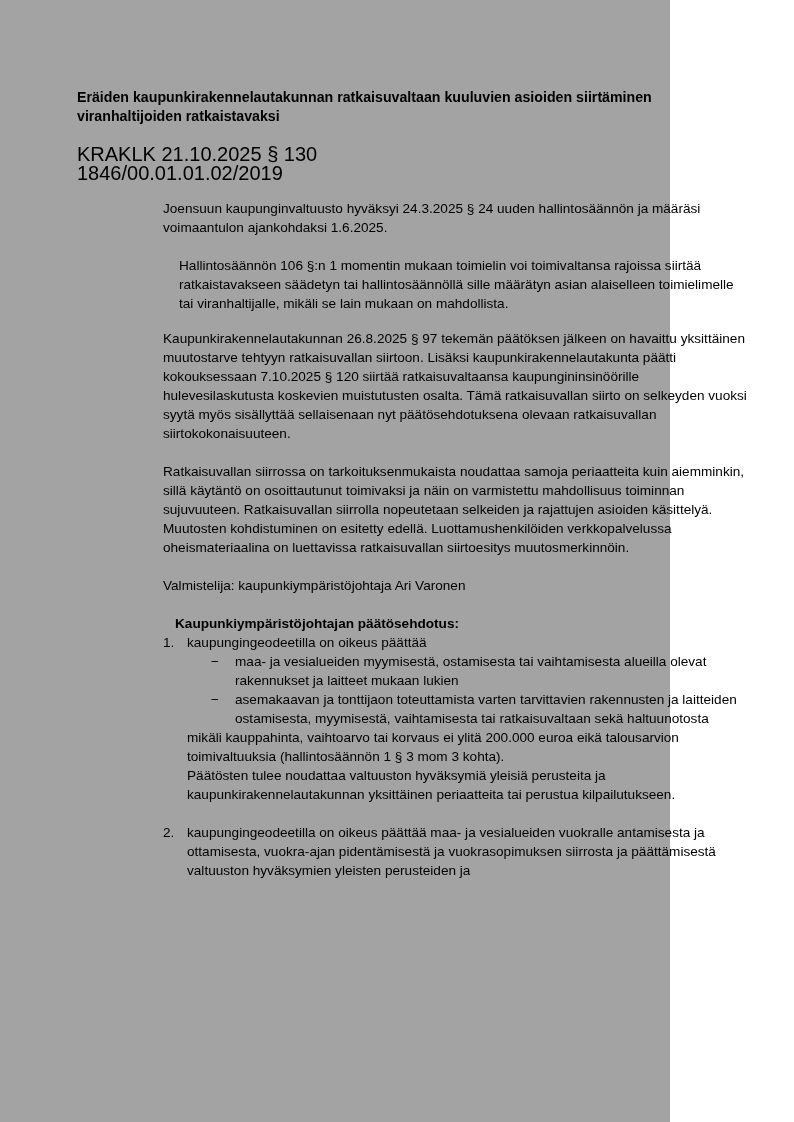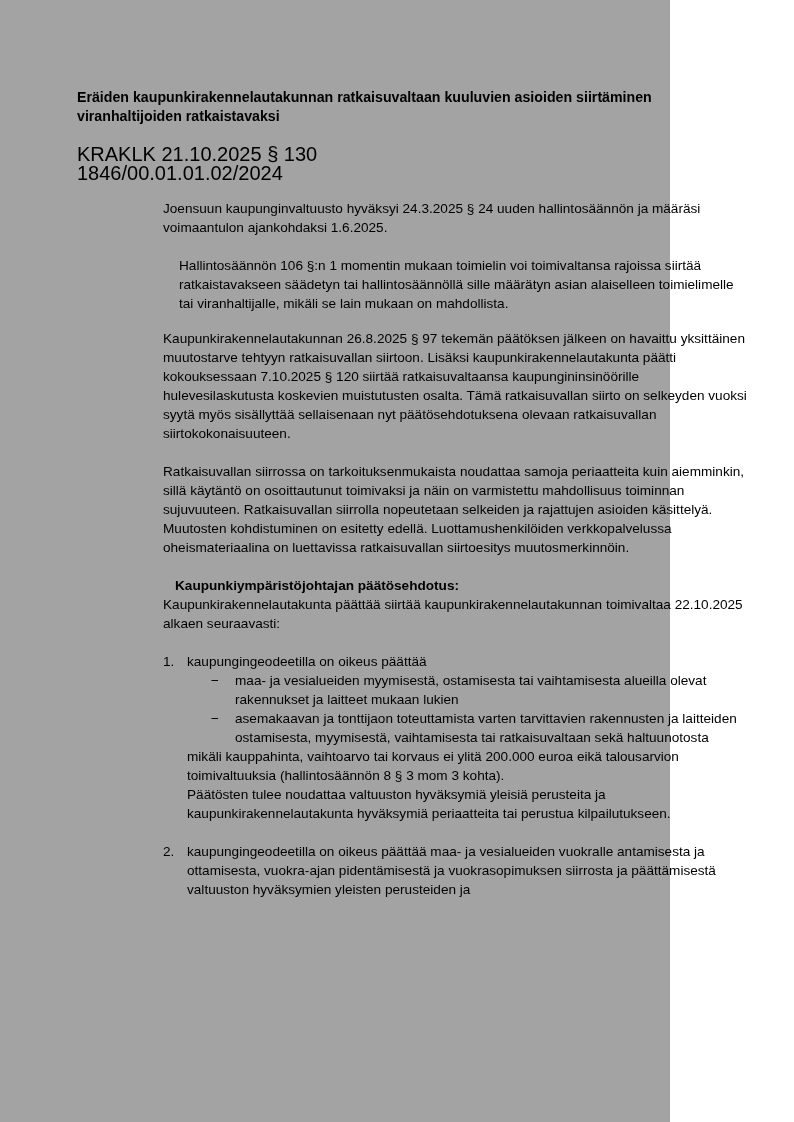--- a/index.html
+++ b/index.html
@@ -24,46 +24,46 @@
 </style>
 </head>
 <body>
 
 <div class="page">
 
   <div class="title">Eräiden kaupunkirakennelautakunnan ratkaisuvaltaan kuuluvien asioiden siirtäminen viranhaltijoiden ratkaistavaksi</div>
 
   <div class="meta">
     <div>KRAKLK 21.10.2025 § 130</div>
-    <div>1846/00.01.01.02/2024</div>
+    <div>1846/00.01.01.02/2019</div>
   </div>
 
   <div class="body">
     <p>Joensuun kaupunginvaltuusto hyväksyi 24.3.2025 § 24 uuden hallintosäännön ja määräsi voimaantulon ajankohdaksi 1.6.2025.</p>
     <p class="tight">Hallintosäännön 106 §:n 1 momentin mukaan toimielin voi toimivaltansa rajoissa siirtää ratkaistavakseen säädetyn tai hallintosäännöllä sille määrätyn asian alaiselleen toimielimelle tai viranhaltijalle, mikäli se lain mukaan on mahdollista.</p>
     <p>Kaupunkirakennelautakunnan 26.8.2025 § 97 tekemän päätöksen jälkeen on havaittu yksittäinen muutostarve tehtyyn ratkaisuvallan siirtoon. Lisäksi kaupunkirakennelautakunta päätti kokouksessaan 7.10.2025 § 120 siirtää ratkaisuvaltaansa kaupungininsinöörille hulevesilaskutusta koskevien muistutusten osalta. Tämä ratkaisuvallan siirto on selkeyden vuoksi syytä myös sisällyttää sellaisenaan nyt päätösehdotuksena olevaan ratkaisuvallan siirtokokonaisuuteen.</p>
     <p>Ratkaisuvallan siirrossa on tarkoituksenmukaista noudattaa samoja periaatteita kuin aiemminkin, sillä käytäntö on osoittautunut toimivaksi ja näin on varmistettu mahdollisuus toiminnan sujuvuuteen. Ratkaisuvallan siirrolla nopeutetaan selkeiden ja rajattujen asioiden käsittelyä. Muutosten kohdistuminen on esitetty edellä. Luottamushenkilöiden verkkopalvelussa oheismateriaalina on luettavissa ratkaisuvallan siirtoesitys muutosmerkinnöin.</p>
+    <p>Valmistelija: kaupunkiympäristöjohtaja Ari Varonen</p>
 
     <div class="subhead">Kaupunkiympäristöjohtajan päätösehdotus:</div>
-    <p>Kaupunkirakennelautakunta päättää siirtää kaupunkirakennelautakunnan toimivaltaa 22.10.2025 alkaen seuraavasti:</p>
 
     <div class="list">
       <div class="item">
         <span class="num">1.</span>
         <div>kaupungingeodeetilla on oikeus päättää</div>
         <div class="sub">
           <span class="dash">−</span>
           <div>maa- ja vesialueiden myymisestä, ostamisesta tai vaihtamisesta alueilla olevat rakennukset ja laitteet mukaan lukien</div>
         </div>
         <div class="sub">
           <span class="dash">−</span>
           <div>asemakaavan ja tonttijaon toteuttamista varten tarvittavien rakennusten ja laitteiden ostamisesta, myymisestä, vaihtamisesta tai ratkaisuvaltaan sekä haltuunotosta</div>
         </div>
-        <div>mikäli kauppahinta, vaihtoarvo tai korvaus ei ylitä 200.000 euroa eikä talousarvion toimivaltuuksia (hallintosäännön 8 § 3 mom 3 kohta).</div>
-        <div>Päätösten tulee noudattaa valtuuston hyväksymiä yleisiä perusteita ja kaupunkirakennelautakunta hyväksymiä periaatteita tai perustua kilpailutukseen.</div>
+        <div>mikäli kauppahinta, vaihtoarvo tai korvaus ei ylitä 200.000 euroa eikä talousarvion toimivaltuuksia (hallintosäännön 1 § 3 mom 3 kohta).</div>
+        <div>Päätösten tulee noudattaa valtuuston hyväksymiä yleisiä perusteita ja kaupunkirakennelautakunnan yksittäinen periaatteita tai perustua kilpailutukseen.</div>
       </div>
 
       <div class="item item-2">
         <span class="num">2.</span>
         <div>kaupungingeodeetilla on oikeus päättää maa- ja vesialueiden vuokralle antamisesta ja ottamisesta, vuokra-ajan pidentämisestä ja vuokrasopimuksen siirrosta ja päättämisestä valtuuston hyväksymien yleisten perusteiden ja</div>
       </div>
     </div>
   </div>
 </div>
 

